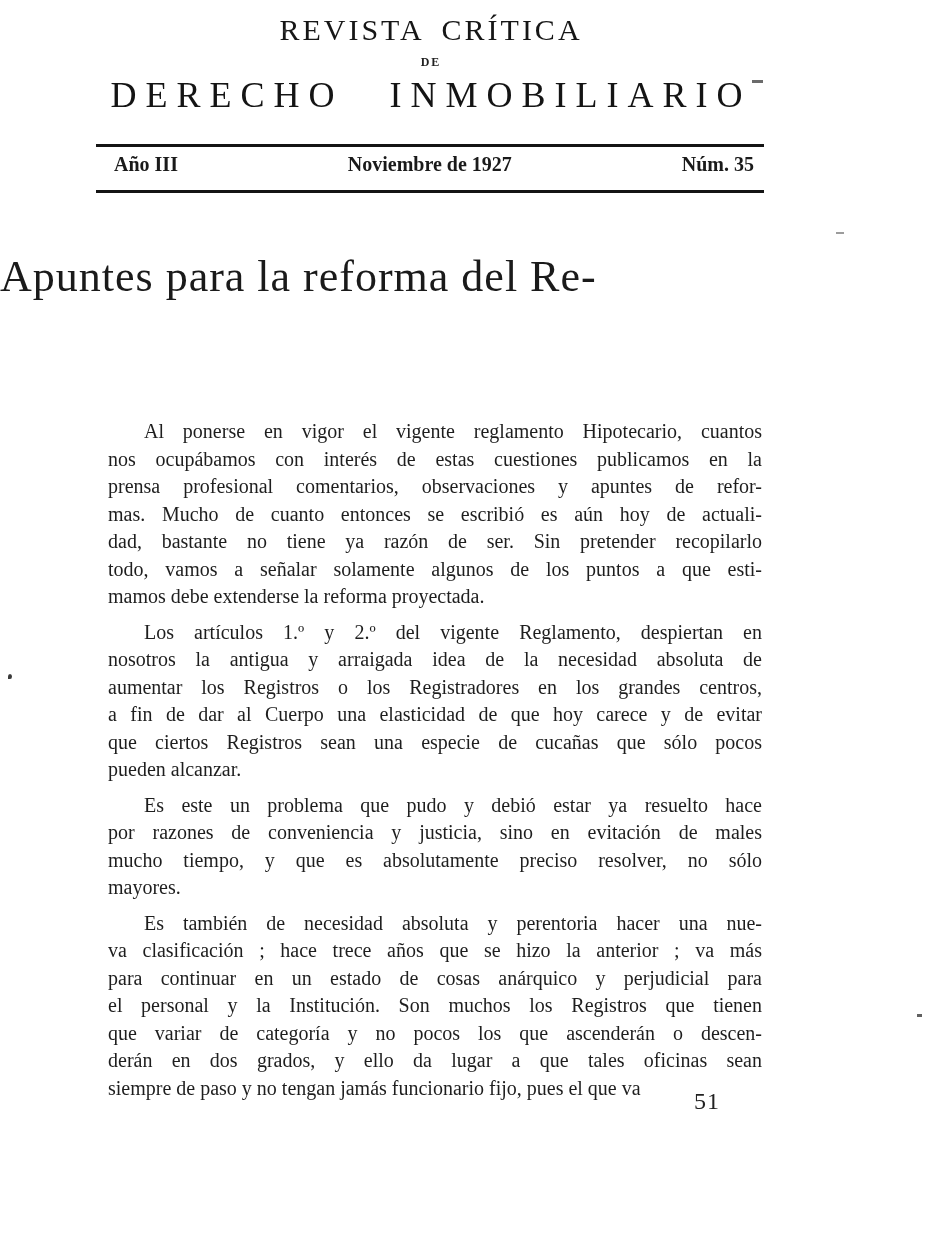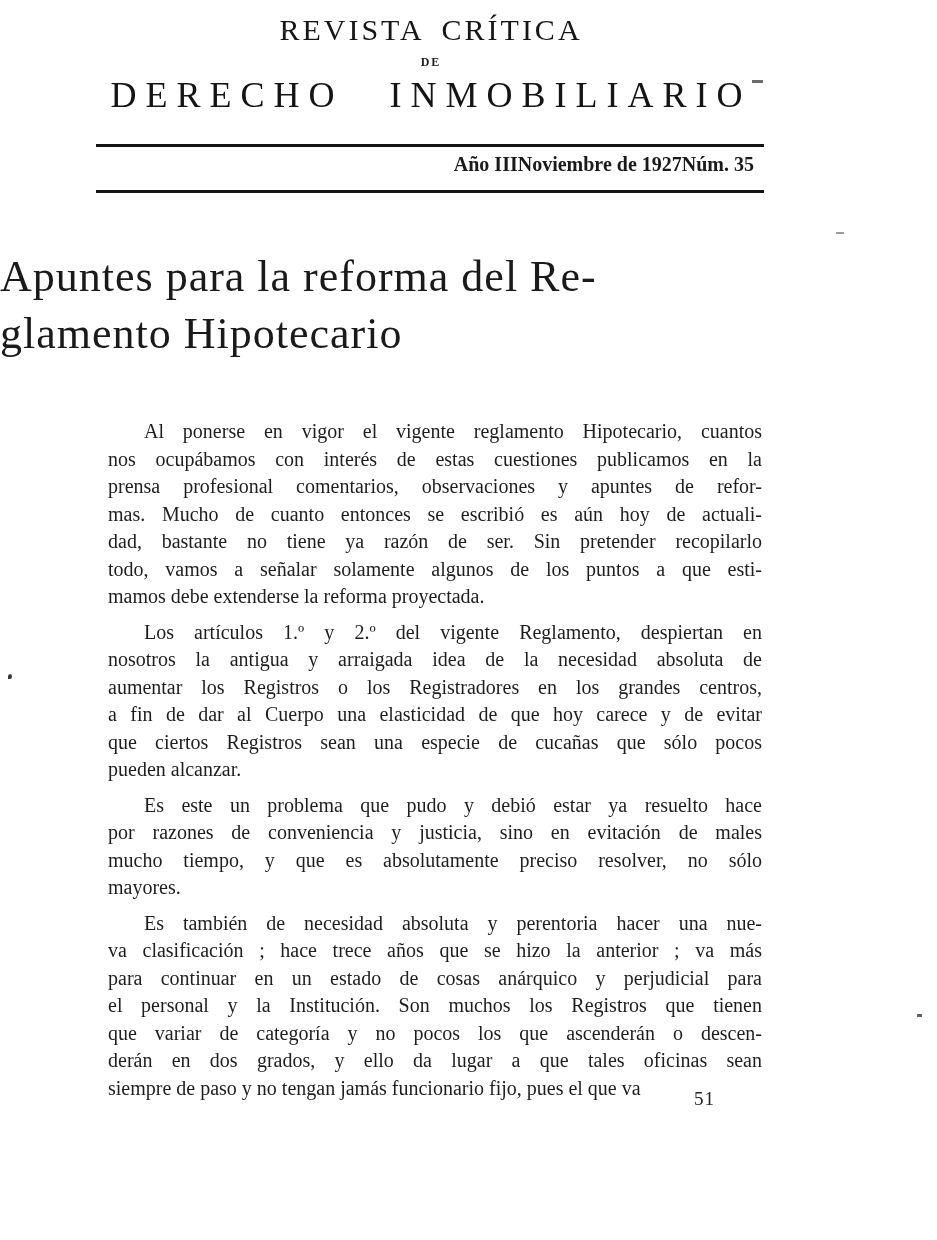--- a/index.html
+++ b/index.html
@@ -49,21 +49,21 @@
   }
   .rule-top { top: 144px; }
   .rule-bottom { top: 190px; }
   .issue-bar {
     position: absolute;
     top: 153px;
     left: 96px;
     width: 640px;
     padding: 0 6px 0 18px;
     display: flex;
-    justify-content: flex-end;
+    justify-content: space-between;
     align-items: baseline;
     font-size: 20px;
     font-weight: bold;
     color: #1a1a1a;
   }
   
   .article-title {
     position: absolute;
     top: 248px;
     left: 0;
@@ -91,21 +91,21 @@
   .line {
     text-align: justify;
     text-align-last: justify;
   }
   .line.first { text-indent: 36px; }
   .line.last { text-align-last: left; }
   .page-number {
     position: absolute;
     top: 1088px;
     left: 694px;
-    font-size: 19px;
+    font-size: 24px;
     letter-spacing: 1px;
     color: #222;
     text-align: center;
   }
   
   .speck { position: absolute; background: #3a3a3a; }
   .speck-a { left: 8px;  top: 674px; width: 4px; height: 5px; border-radius: 50% 50% 50% 0; }
   .speck-b { left: 917px; top: 1014px; width: 5px; height: 3px; opacity: .8; }
   .speck-c { left: 752px; top: 80px;  width: 11px; height: 3px; opacity: .75; }
   .speck-d { left: 283px; top: 29px;  width: 4px; height: 4px; border-radius: 50%; opacity: .8; }
@@ -127,21 +127,20 @@
   <div class="issue-bar">
     <span>Año III</span>
     <span>Noviembre de 1927</span>
     <span>Núm. 35</span>
   </div>
 
   <div class="rule rule-bottom"></div>
 
   <h1 class="article-title">
     <span>Apuntes para la reforma del Re-</span>
-    <span>glamento Hipotecario</span>
   </h1>
 
   <main class="body-text">
 
     <div class="para">
       <div class="line first">Al ponerse en vigor el vigente reglamento Hipotecario, cuantos</div>
       <div class="line">nos ocupábamos con interés de estas cuestiones publicamos en la</div>
       <div class="line">prensa profesional comentarios, observaciones y apuntes de refor-</div>
       <div class="line">mas. Mucho de cuanto entonces se escribió es aún hoy de actuali-</div>
       <div class="line">dad, bastante no tiene ya razón de ser. Sin pretender recopilarlo</div>

